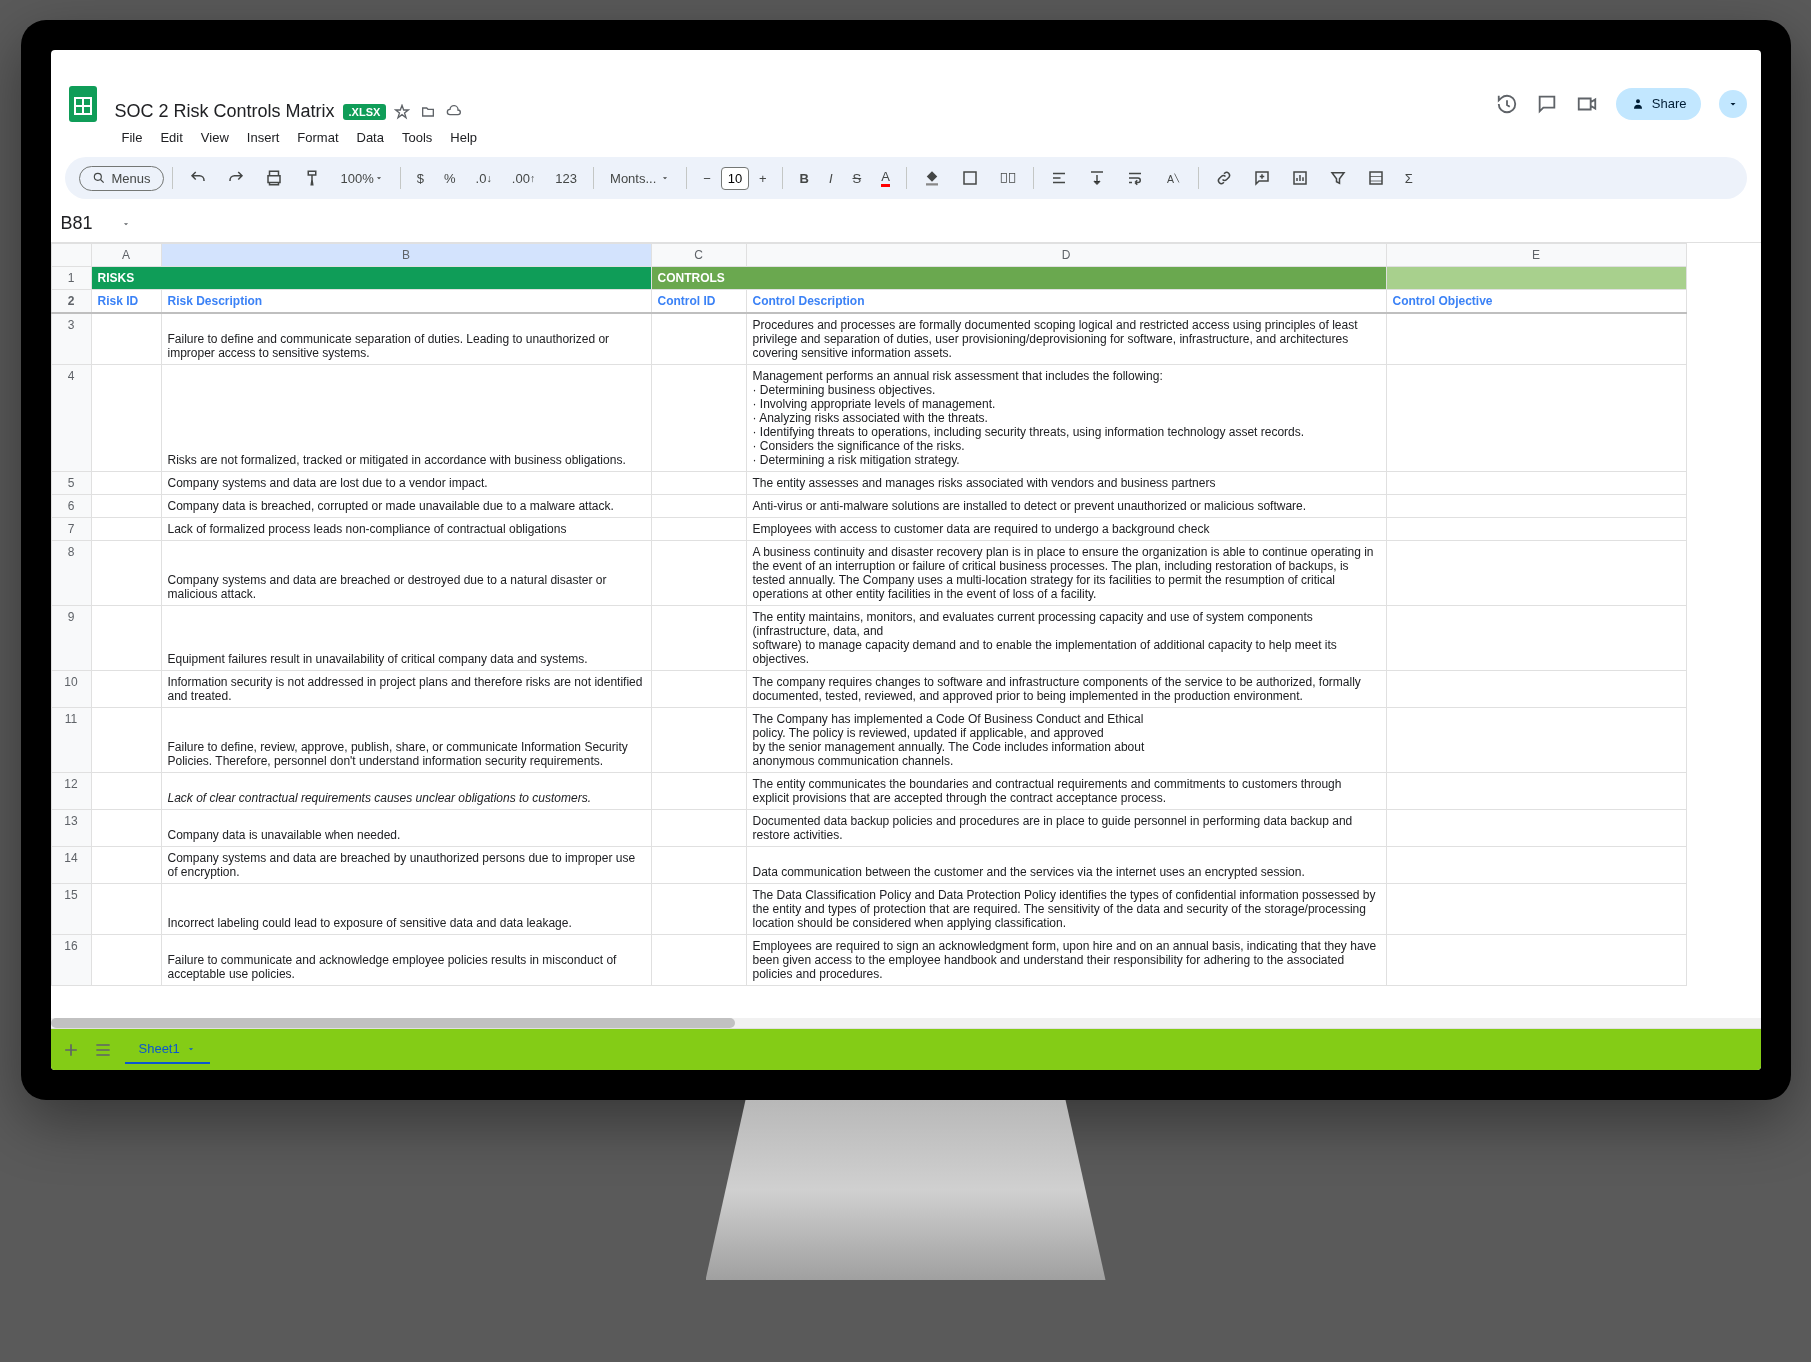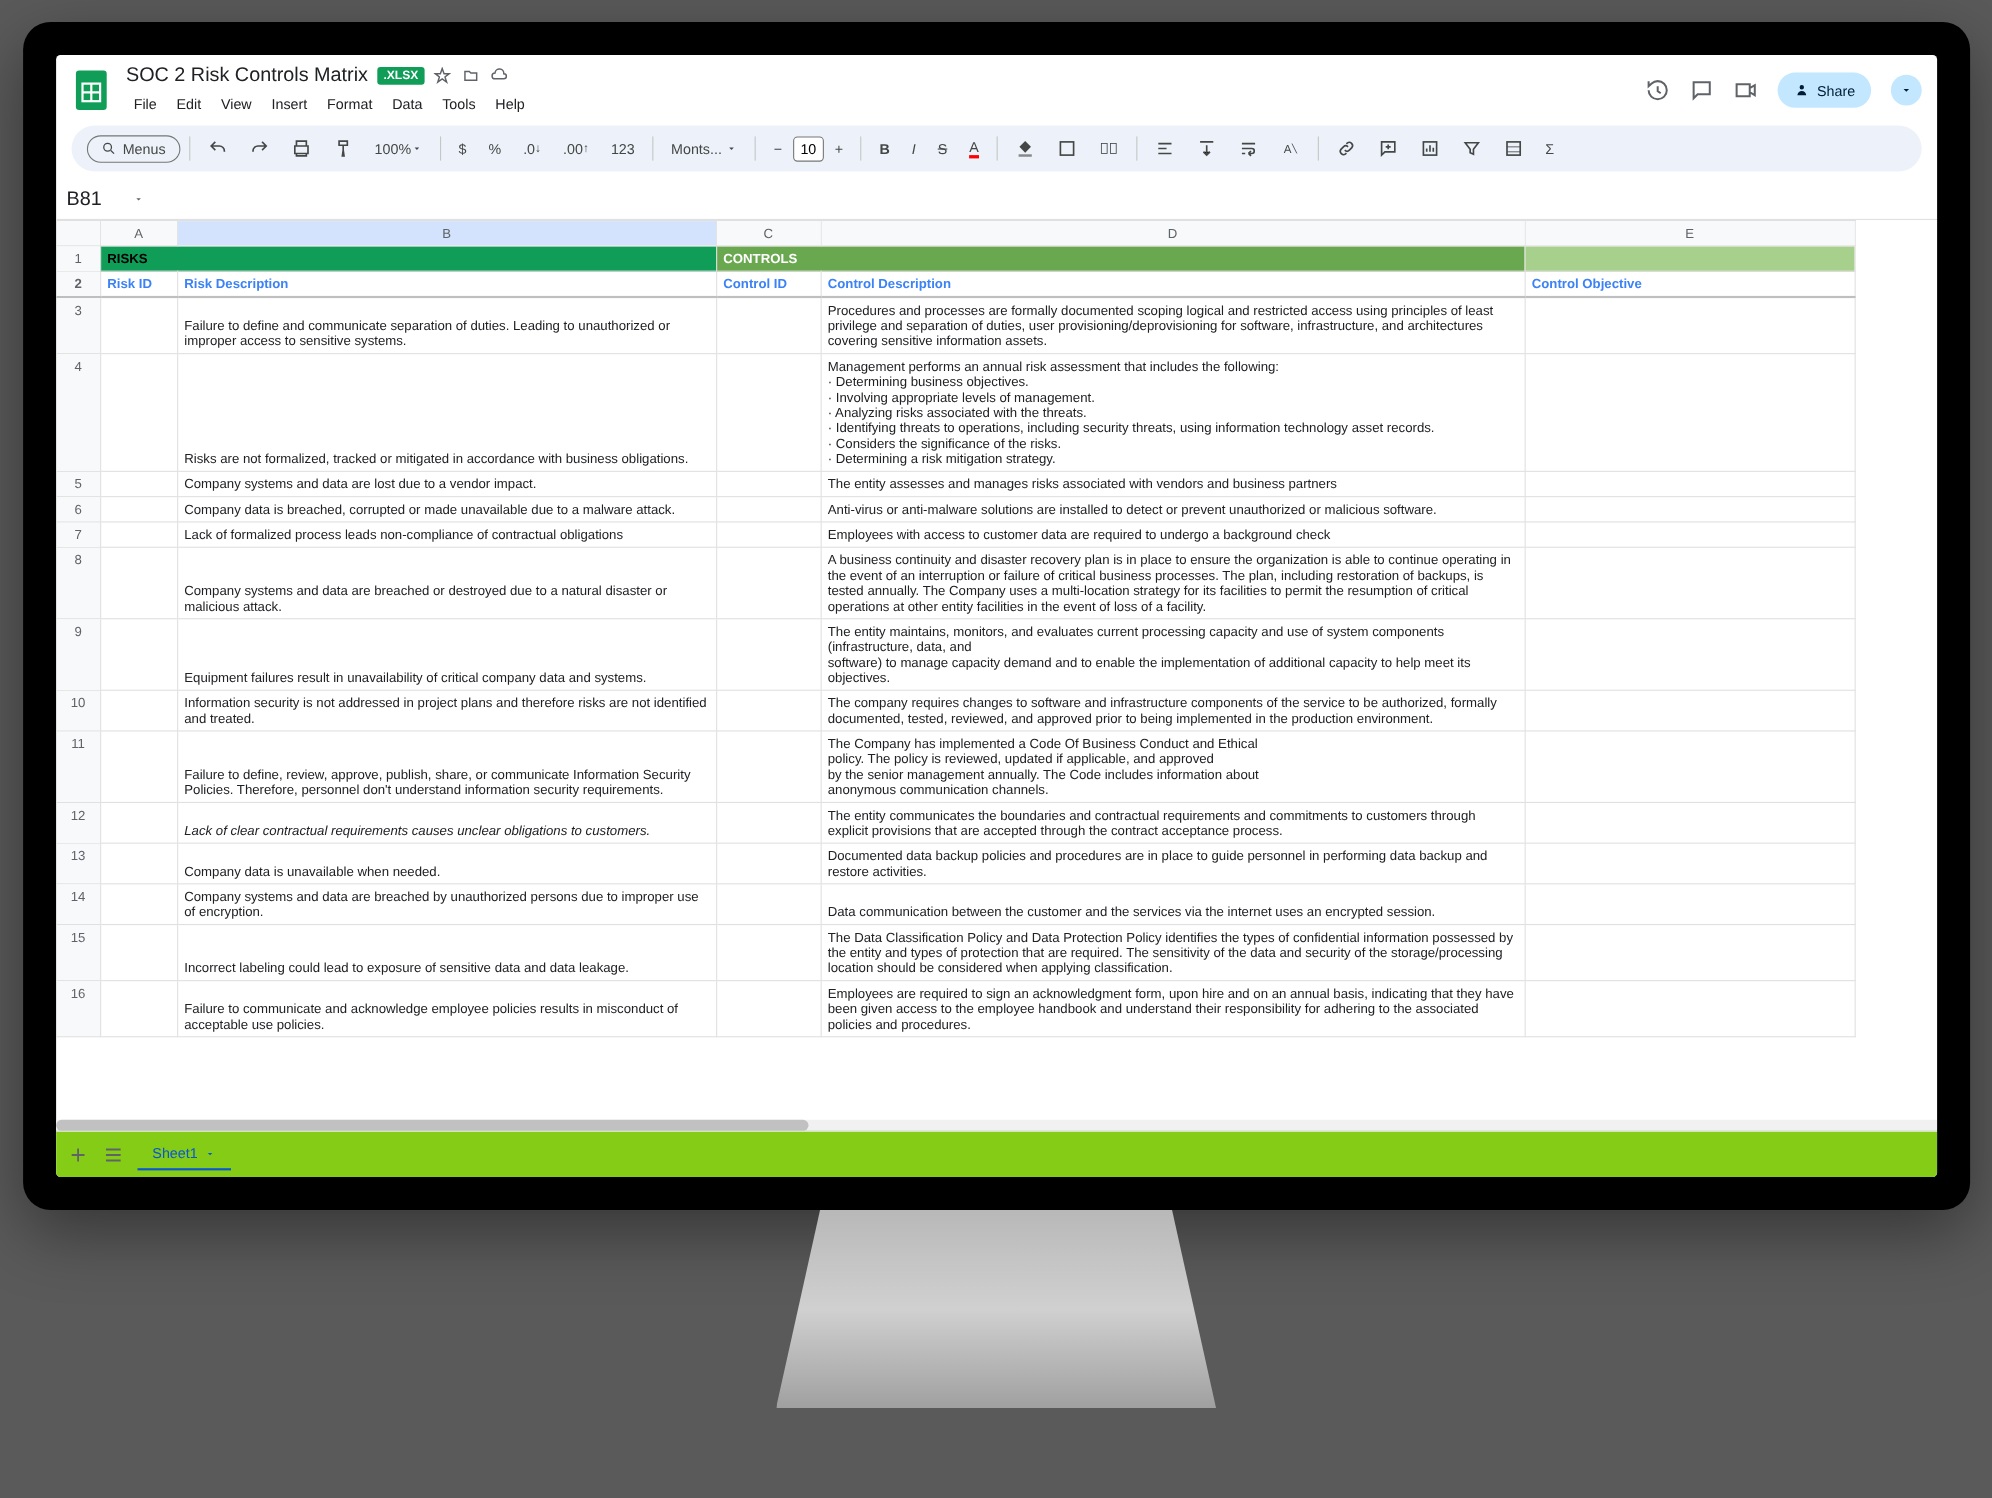--- a/index.html
+++ b/index.html
@@ -43,21 +43,21 @@
   display: flex;
   align-items: center;
   padding: 8px 14px 2px;
   gap: 10px;
 }
 .sheets-icon {
   width: 36px;
   height: 44px;
   margin-right: 4px;
 }
-.title-area { flex: 1; }
+.title-area { flex: 1; margin-top: 43px; }
 .title-row {
   display: flex;
   align-items: center;
   gap: 8px;
 }
 .doc-title { font-size: 18px; color: #202124; }
 .xlsx-badge {
   background: #0f9d58;
   color: #fff;
   font-size: 11px;
@@ -200,21 +200,21 @@
   text-align: center;
   position: sticky;
   left: 0;
 }
 .col-A { width: 70px; }
 .col-B { width: 490px; }
 .col-C { width: 95px; }
 .col-D { width: 640px; }
 .col-E { width: 300px; }
 .row-head { width: 40px; }
-.header-risks { background: #0f9d58 !important; color: #000000; font-weight: bold; }
+.header-risks { background: #0f9d58 !important; color: #ffffff; font-weight: bold; }
 .header-controls { background: #6aa84f !important; color: #fff; font-weight: bold; }
 .header-controls-light { background: #a8d08d !important; }
 .subheader td { font-weight: bold; color: #3b82f6; border-bottom: 2px solid #bfbfbf; }
 .sheet-tabs {
   border-top: 1px solid #e0e0e0;
   display: flex;
   align-items: center;
   padding: 6px 10px;
   gap: 12px;
   background: #84cc16;

